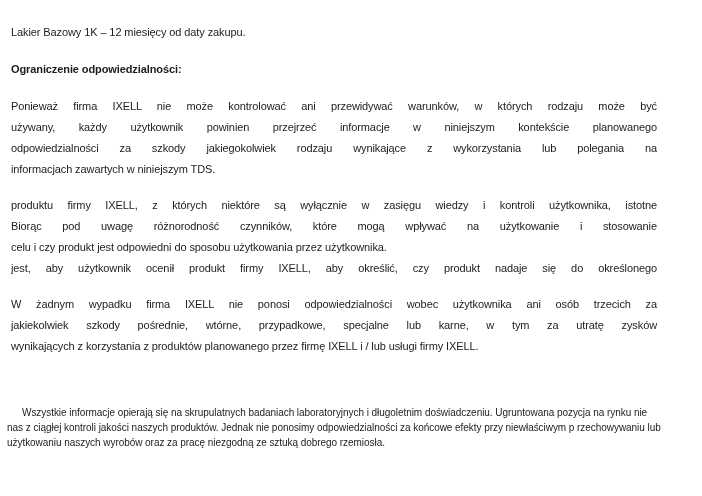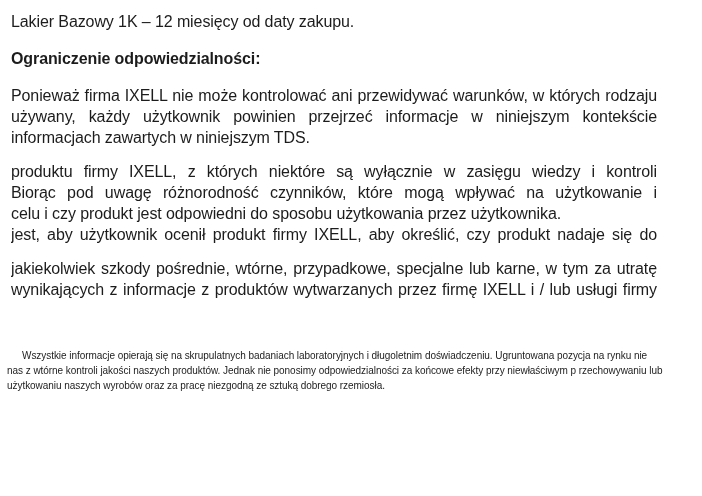--- a/index.html
+++ b/index.html
@@ -16,24 +16,24 @@
     box-sizing: border-box;
     width: 702px;
     height: 496px;
     background: #ffffff;
     color: #1c1c1c;
     font-family: "Liberation Sans", sans-serif;
     padding: 7px 0 0 11px;
   }
   .para {
     width: 646px;
-    font-size: 16px;
+    font-size: 11px;
     line-height: 21px;
     letter-spacing: -0.1px;
-    margin: 4px 0 16px 0;
+    margin: 15px 0 16px 0;
   }
   .para.tight {
     margin-bottom: 13px;
   }
   .heading {
     font-weight: bold;
   }
   .justified .line {
     height: 21px;
     overflow: hidden;
@@ -66,34 +66,36 @@
 <div class="page">
 
   <div class="para">Lakier Bazowy 1K – 12 miesięcy od daty zakupu.</div>
 
   <div class="para heading">Ograniczenie odpowiedzialności:</div>
 
 
   <div class="para justified tight">
       <div class="line">Ponieważ firma IXELL nie może kontrolować ani przewidywać warunków, w których rodzaju może być</div>
       <div class="line">używany, każdy użytkownik powinien przejrzeć informacje w niniejszym kontekście planowanego</div>
+      <div class="line">odpowiedzialności za szkody jakiegokolwiek rodzaju wynikające z wykorzystania lub polegania na</div>
       <div class="line last">informacjach zawartych w niniejszym TDS.</div>
     </div>
 
   <div class="para justified tight">
       <div class="line">produktu firmy IXELL, z których niektóre są wyłącznie w zasięgu wiedzy i kontroli użytkownika, istotne</div>
       <div class="line">Biorąc pod uwagę różnorodność czynników, które mogą wpływać na użytkowanie i stosowanie</div>
       <div class="line last">celu i czy produkt jest odpowiedni do sposobu użytkowania przez użytkownika.</div>
       <div class="line">jest, aby użytkownik ocenił produkt firmy IXELL, aby określić, czy produkt nadaje się do określonego</div>
     </div>
 
   <div class="para justified">
+      <div class="line">W żadnym wypadku firma IXELL nie ponosi odpowiedzialności wobec użytkownika ani osób trzecich za</div>
       <div class="line">jakiekolwiek szkody pośrednie, wtórne, przypadkowe, specjalne lub karne, w tym za utratę zysków</div>
-      <div class="line last">wynikających z informacje z produktów wytwarzanych przez firmę IXELL i / lub usługi firmy IXELL.</div>
+      <div class="line last">wynikających z korzystania z produktów planowanego przez firmę IXELL i / lub usługi firmy IXELL.</div>
     </div>
 
   <div class="footer">
       <div class="line">Wszystkie informacje opierają się na skrupulatnych badaniach laboratoryjnych i długoletnim doświadczeniu. Ugruntowana pozycja na rynku nie zwalnia</div>
-      <div class="line">nas z wtórne kontroli jakości naszych produktów. Jednak nie ponosimy odpowiedzialności za końcowe efekty przy niewłaściwym p rzechowywaniu lub</div>
+      <div class="line">nas z ciągłej kontroli jakości naszych produktów. Jednak nie ponosimy odpowiedzialności za końcowe efekty przy niewłaściwym p rzechowywaniu lub</div>
       <div class="line last">użytkowaniu naszych wyrobów oraz za pracę niezgodną ze sztuką dobrego rzemiosła.</div>
     </div>
 
 </div>
 
 </body></html>

